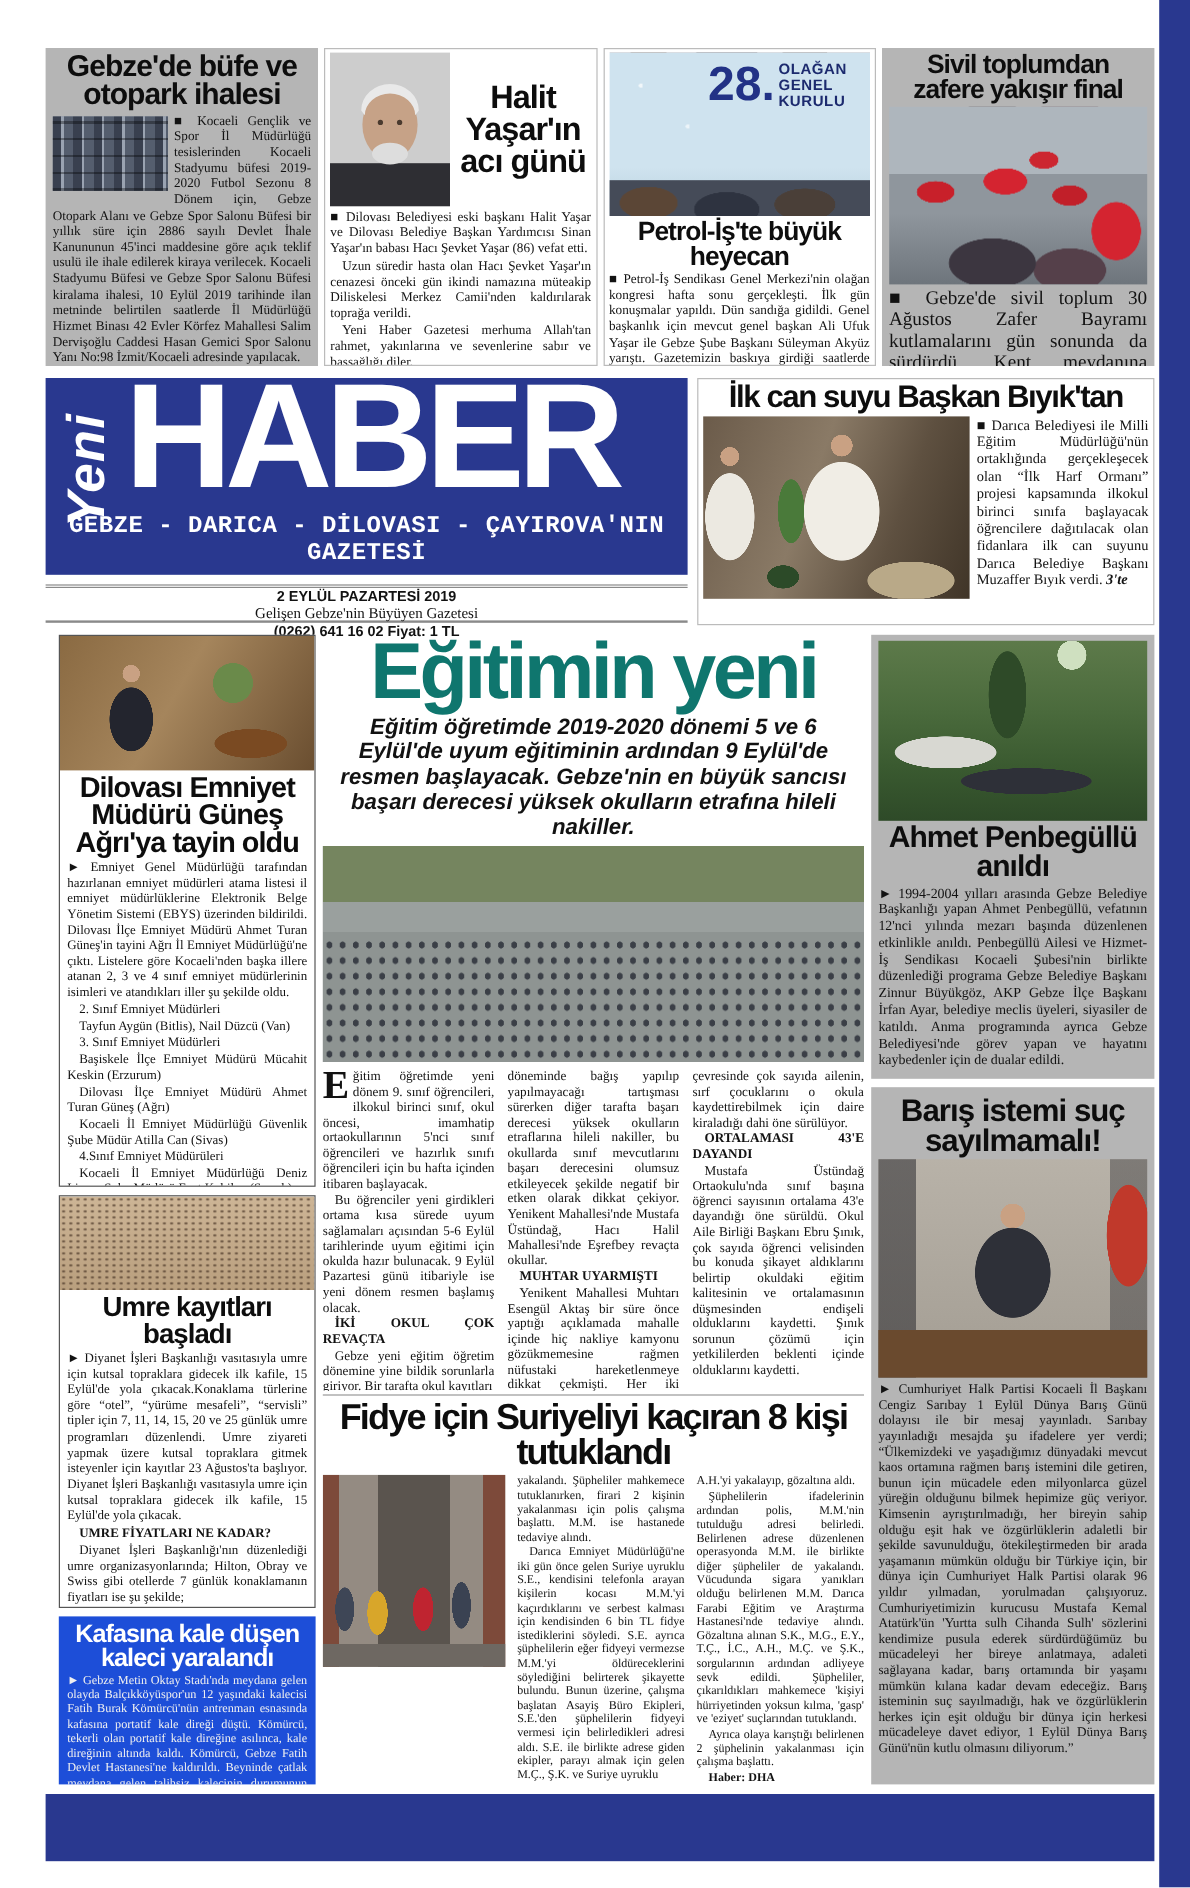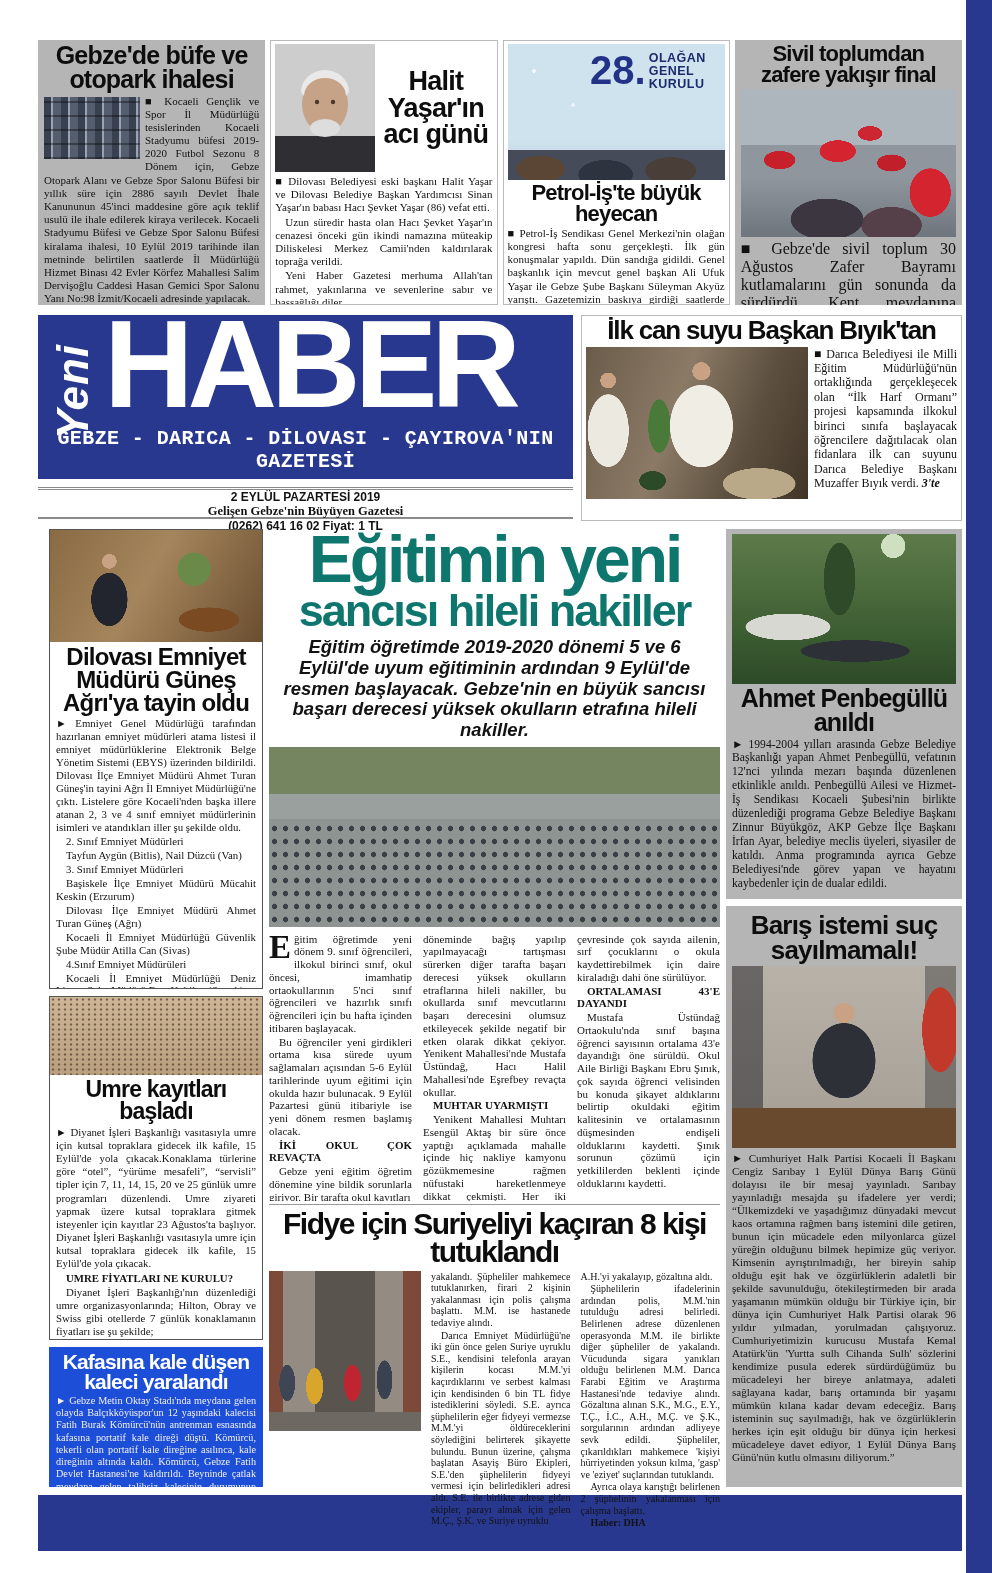--- a/index.html
+++ b/index.html
@@ -74,21 +74,21 @@
   .yeni{position:absolute;left:10px;bottom:40px;writing-mode:vertical-rl;transform:rotate(180deg);
     font-family:"Liberation Sans",sans-serif;font-weight:700;font-style:italic;font-size:44px;
     letter-spacing:1px;}
   .haber{position:absolute;left:66px;top:-16px;font-family:"Liberation Sans",sans-serif;
     font-weight:700;font-size:124px;letter-spacing:-6px;line-height:1.05;}
   .tagline{position:absolute;bottom:6px;left:0;right:0;text-align:center;
     font-family:Liberation Mono, monospace;font-weight:700;font-size:20px;letter-spacing:0.4px;}
   .dateline{margin-top:8px;height:32px;border-top:3px double #8a8a8a;border-bottom:2px solid #8a8a8a;
     display:flex;justify-content:space-between;align-items:center;padding:0 2px;flex-direction:column;}
   .dateline .dt{font-family:"Liberation Sans",sans-serif;font-weight:700;font-size:12px;}
-  .dateline .slogan{font-weight:700;font-size:12.5px;}
+  .dateline .slogan{font-weight:400;font-size:12.5px;}
   .ilkcan{border:1px solid #bbb;padding:2px 4px;}
   .ilkcan .hl{font-size:26px;letter-spacing:-1.2px;margin:0 0 4px;}
   .ilkcan-grid{display:flex;gap:6px;}
   .ph-fidan{flex:0 0 222px;height:152px;
     background:
       radial-gradient(ellipse 34px 60px at 10% 55%, #ece9e1 60%, transparent 61%),
       radial-gradient(circle 13px at 10% 22%, #c9a183 60%, transparent 61%),
       radial-gradient(ellipse 52px 68px at 52% 52%, #f0ede5 60%, transparent 61%),
       radial-gradient(circle 15px at 52% 16%, #c9a183 60%, transparent 61%),
       radial-gradient(ellipse 20px 48px at 33% 52%, #4a7a3a 55%, transparent 56%),
@@ -285,41 +285,40 @@
           <p>Kocaeli İl Emniyet Müdürlüğü Deniz Liman Şube Müdürü Fuat Kubilay (Şırnak)</p>
 
         </div>
       </article>
 
       <article class="umre">
         <div class="ph ph-umre"></div>
         <h2 class="hl">Umre kayıtları başladı</h2>
         <div class="body">
           <p class="noind">► Diyanet İşleri Başkanlığı vasıtasıyla umre için kutsal topraklara gidecek ilk kafile, 15 Eylül'de yola çıkacak.Konaklama türlerine göre “otel”, “yürüme mesafeli”, “servisli” tipler için 7, 11, 14, 15, 20 ve 25 günlük umre programları düzenlendi.  Umre ziyareti yapmak üzere kutsal topraklara gitmek isteyenler için kayıtlar 23 Ağustos'ta başlıyor. Diyanet İşleri Başkanlığı vasıtasıyla umre için kutsal topraklara gidecek ilk kafile, 15 Eylül'de yola çıkacak.</p>
-          <p class="sub">UMRE FİYATLARI NE KURULU?</p>
+          <p class="sub">UMRE FİYATLARI NE KADAR?</p>
           <p>Diyanet İşleri Başkanlığı'nın düzenlediği umre organizasyonlarında; Hilton, Obray ve Swiss gibi otellerde 7 günlük konaklamanın fiyatları ise şu şekilde;</p>
           <p>İki kişilik konaklama: 7 bin 470 TL (kişi başı)</p>
           <p>Üç kişilik konaklama: 6 bin 900 TL (kişi başı)</p>
           <p>Dört kişilik konaklama: 4 bin 875 TL (kişi başı) 0-2 yaş çocuk: 975 TL</p>
 
         </div>
       </article>
 
       <article class="kaleci">
         <h2 class="hl">Kafasına kale düşen kaleci yaralandı</h2>
         <div class="body">
           <p class="noind">► Gebze Metin Oktay Stadı'nda meydana gelen olayda Balçıkköyüspor'un 12 yaşındaki kalecisi Fatih Burak Kömürcü'nün antrenman esnasında kafasına portatif kale direği düştü. Kömürcü, tekerli olan portatif kale direğine asılınca, kale direğinin altında kaldı. Kömürcü, Gebze Fatih Devlet Hastanesi'ne kaldırıldı. Beyninde çatlak meydana gelen talihsiz kalecinin durumunun ciddiyetini koruduğu öğrenildi.</p>
         </div>
       </article>
     </div>
 
     <div class="center-col">
       <h1 class="main-h1">
         <span class="l1">Eğitimin yeni</span>
-        <span class="l2">sancısı hileli nakiller</span>
       </h1>
       <p class="deck">Eğitim öğretimde 2019-2020 dönemi 5 ve 6 Eylül'de uyum eğitiminin ardından 9 Eylül'de resmen başlayacak. Gebze'nin en büyük sancısı başarı derecesi yüksek okulların etrafına hileli nakiller.</p>
       <div class="ph ph-okul">
         <div class="base"></div>
         <div class="crowd"></div>
       </div>
       <div class="ed-cols">
         <div class="col">
           <p class="noind dropcap">Eğitim öğretimde yeni dönem 9. sınıf öğrencileri, ilkokul birinci sınıf, okul öncesi, imamhatip ortaokullarının 5'nci sınıf öğrencileri ve hazırlık sınıfı öğrencileri için bu hafta içinden itibaren başlayacak.</p>
           <p>Bu öğrenciler yeni girdikleri ortama kısa sürede uyum sağlamaları açısından 5-6 Eylül tarihlerinde uyum eğitimi için okulda hazır bulunacak. 9 Eylül Pazartesi günü itibariyle ise yeni dönem resmen başlamış olacak.</p>

